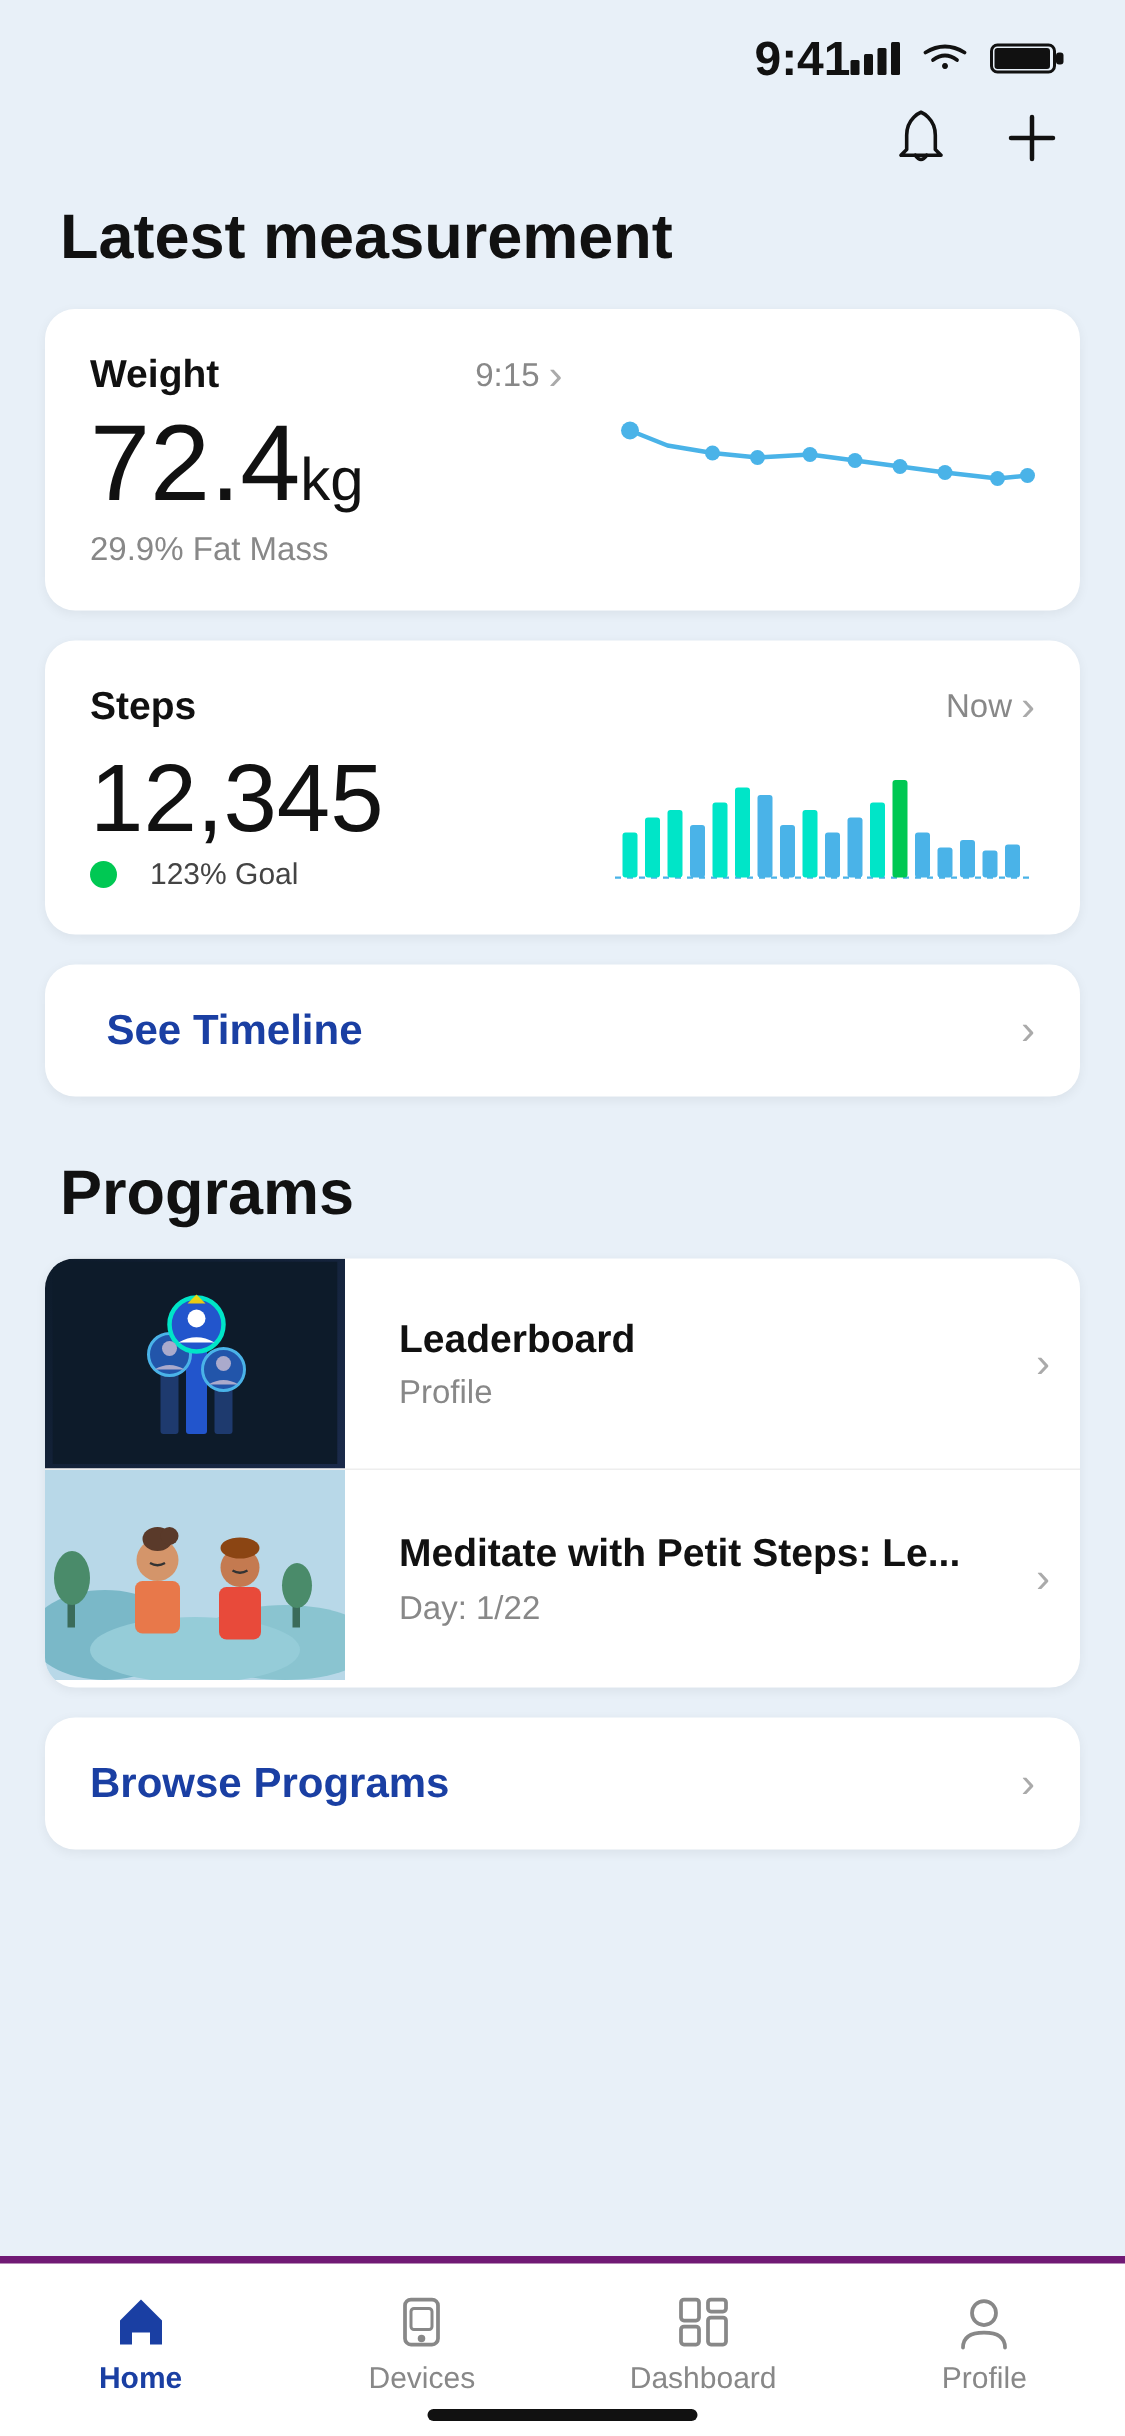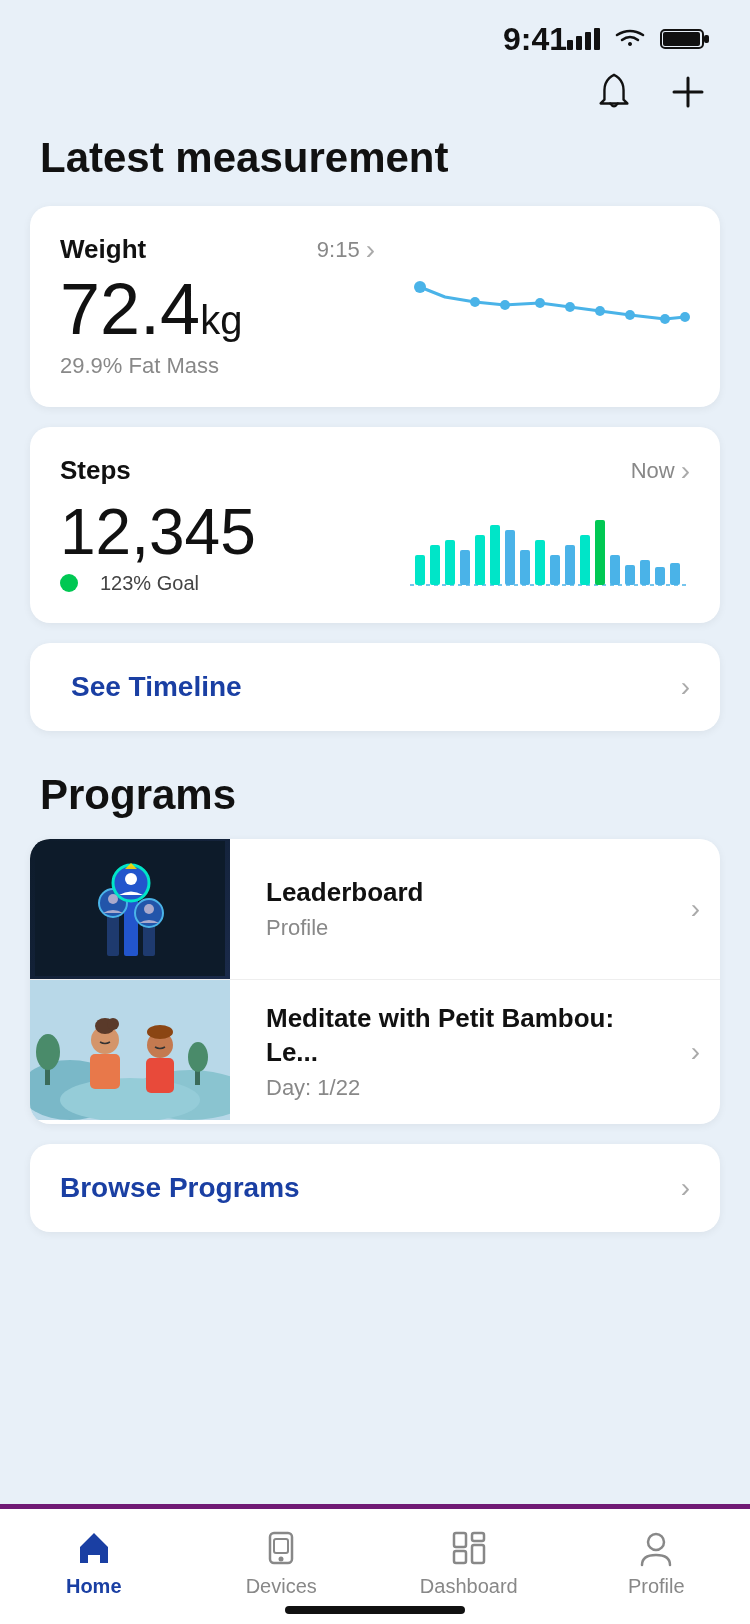--- a/index.html
+++ b/index.html
@@ -487,21 +487,21 @@
 
         <ellipse cx="130" cy="52" rx="13" ry="7" fill="#8b4513"></ellipse>
 
         <rect x="116" y="78" width="28" height="35" rx="5" fill="#e84a3a"></rect>
 
         <path d="M70 62 Q75 65 80 62" fill="none" stroke="#333" stroke-width="1.5"></path>
         <path d="M125 67 Q130 70 135 67" fill="none" stroke="#333" stroke-width="1.5"></path>
       </svg>
     </div>
     <div class="program-info">
-      <div class="program-title">Meditate with Petit Bambou: Le...</div>
+      <div class="program-title">Meditate with Petit Steps: Le...</div>
       <div class="program-sub">Day: 1/22</div>
     </div>
     <div class="program-arrow">›</div>
   </div>
 </div>
 
 <div class="browse-programs">
   <span class="browse-programs-text">Browse Programs</span>
   <span class="chevron">›</span>
 </div>

